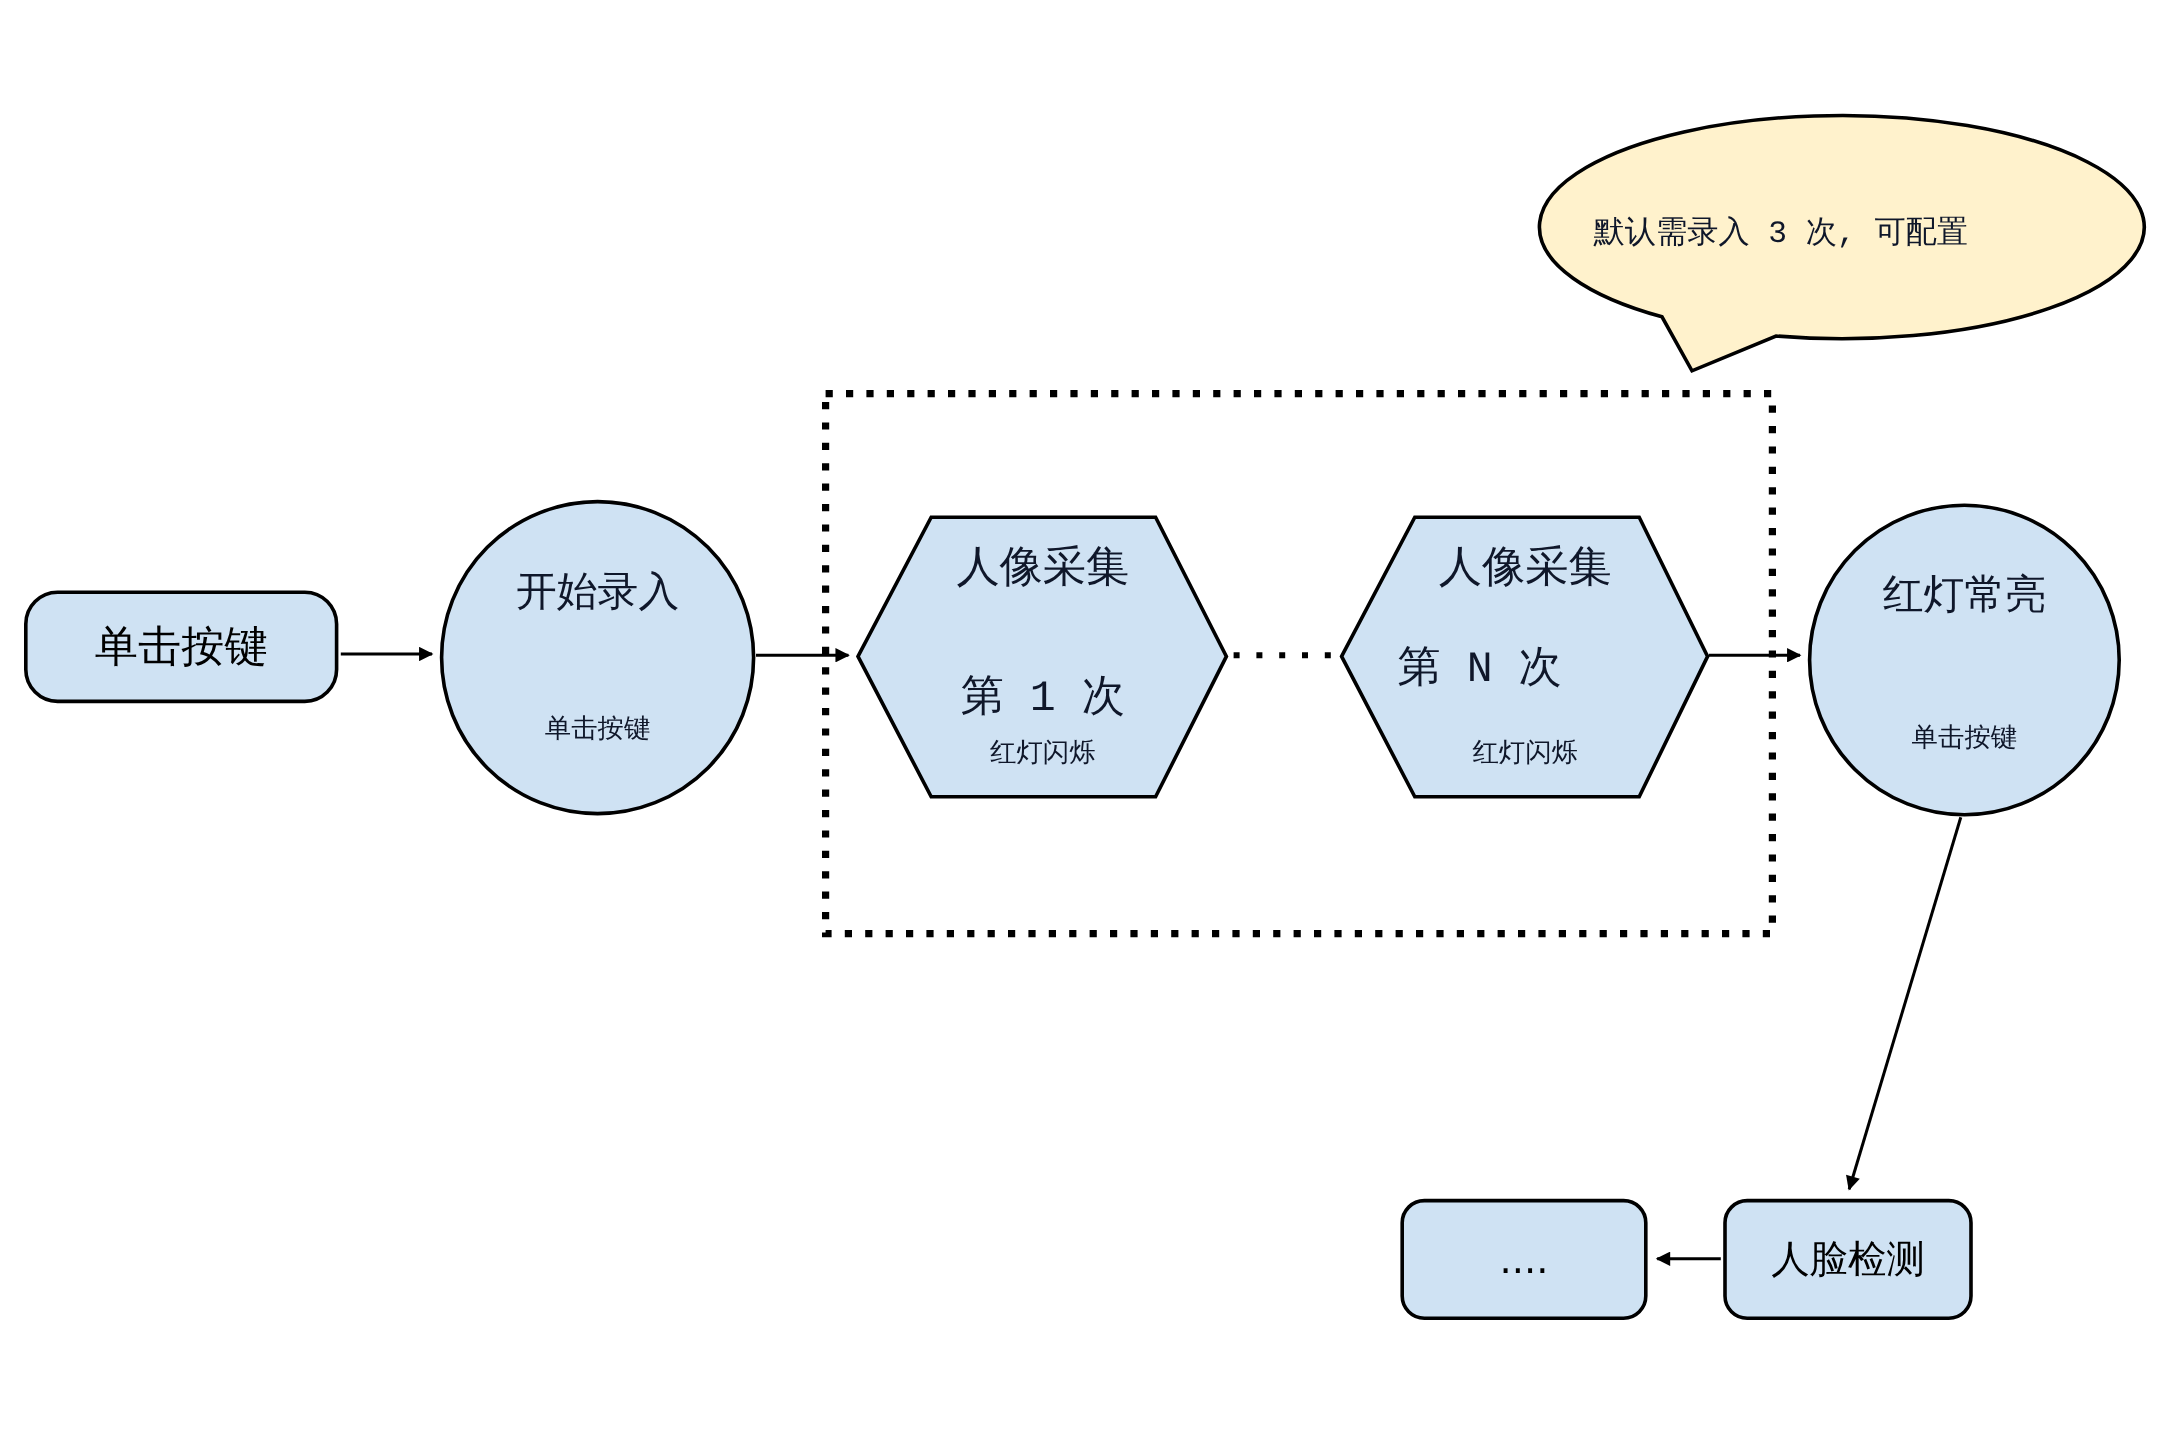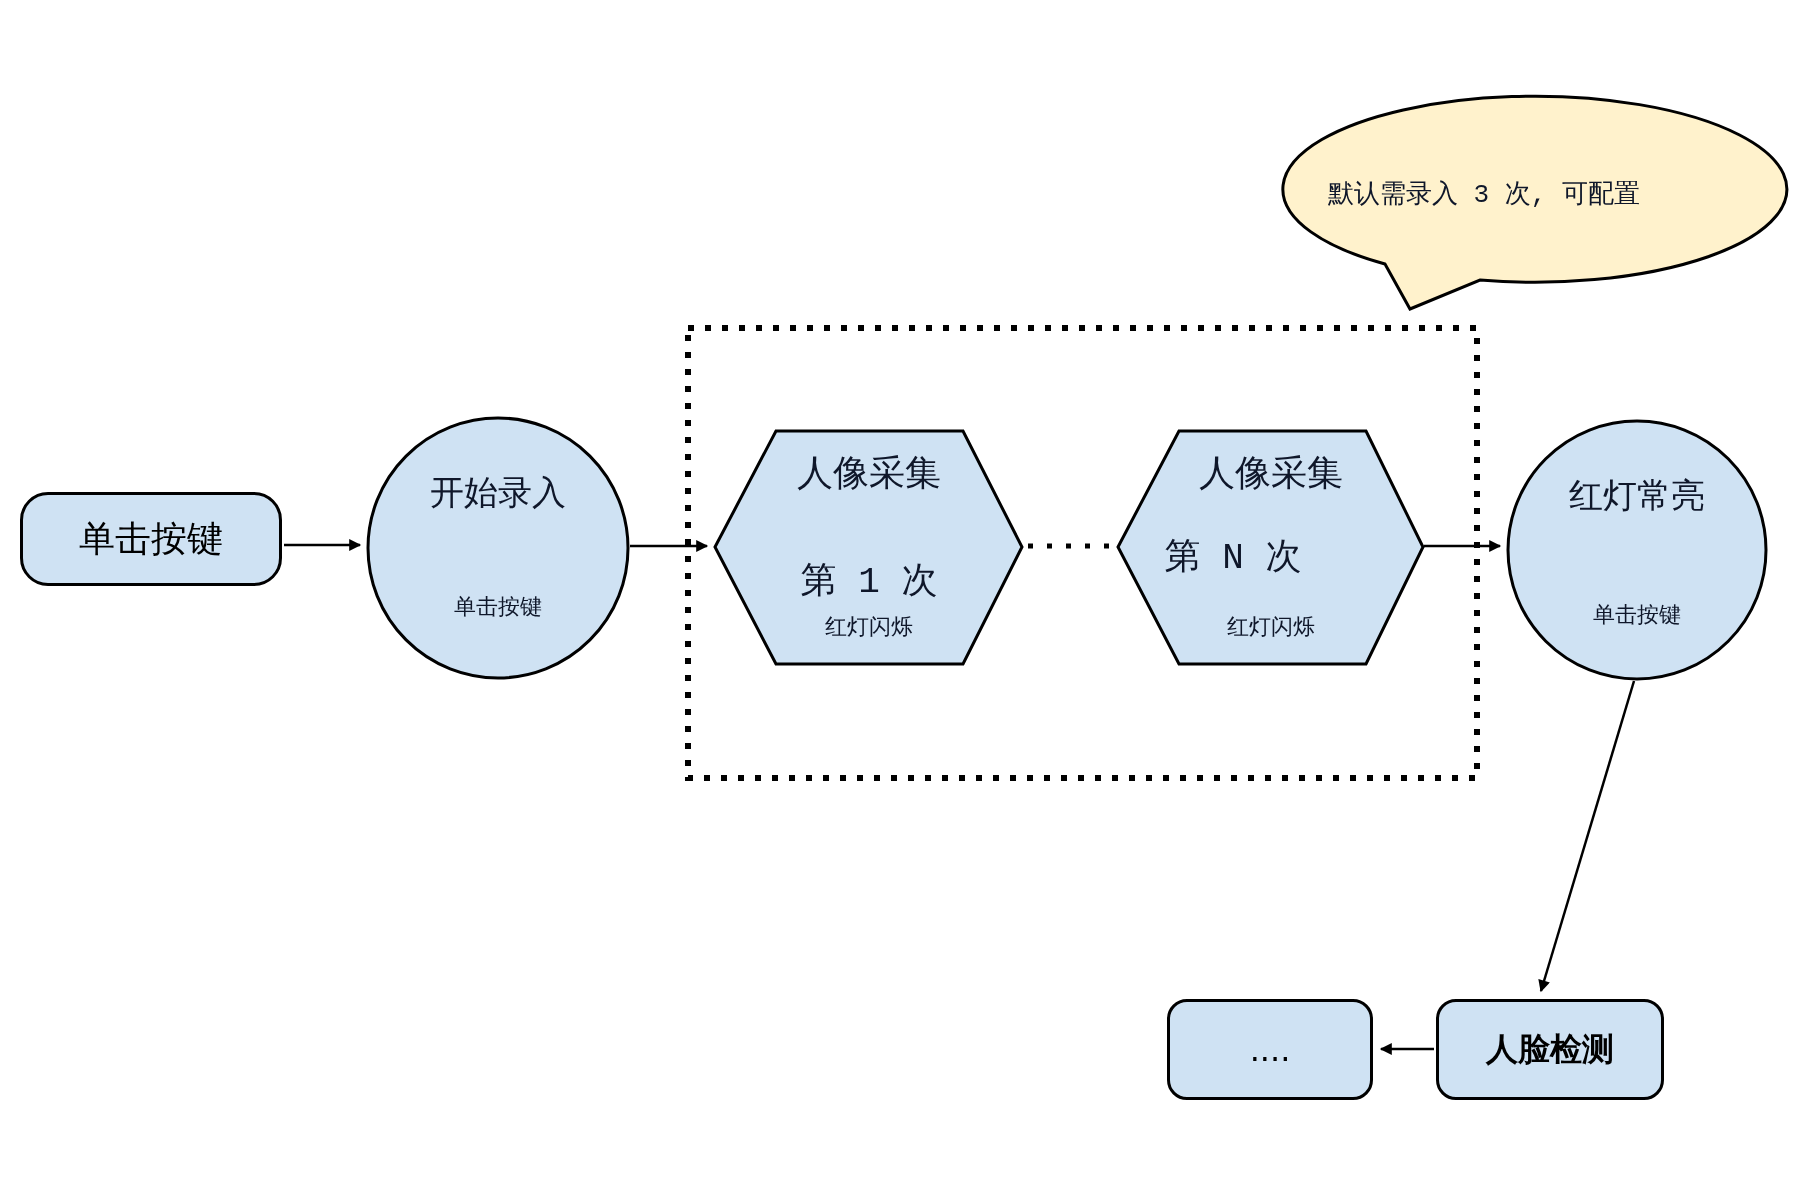--- a/index.html
+++ b/index.html
@@ -88,17 +88,17 @@
 
   <div class="txt f38" style="left:1637px;top:496px;">红灯常亮</div>
   <div class="txt f22" style="left:1637px;top:615px;">单击按键</div>
 
   <div class="txt f26" style="left:1484px;top:193px;">默认需录入 3 次, 可配置</div>
 
   <div class="box" style="left:1167px;top:999px;width:206px;height:101px;border-radius:20px;">
     <span class="f32">....</span>
   </div>
 
-  <div class="box" style="left:1436px;top:999px;width:228px;height:101px;border-radius:20px;font-weight:bold;">
+  <div class="box" style="left:1436px;top:999px;width:208px;height:101px;border-radius:20px;">
     <span class="f32">人脸检测</span>
   </div>
 
 </div>
 
 </body></html>

